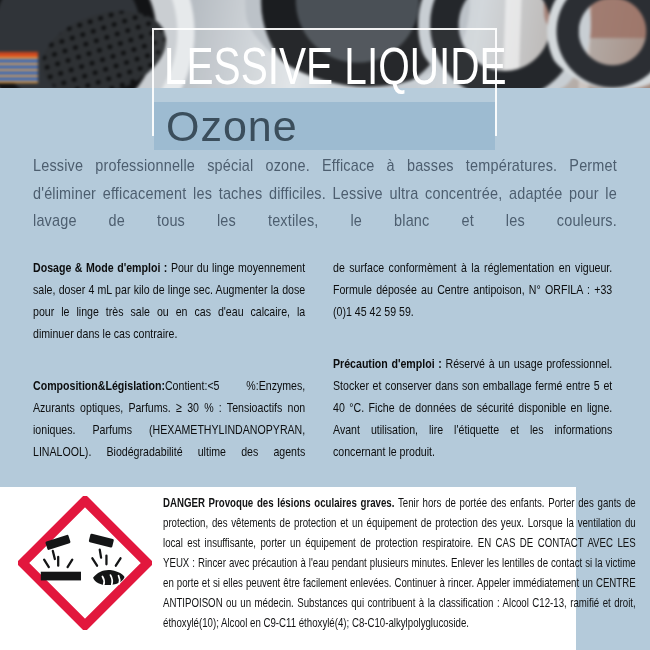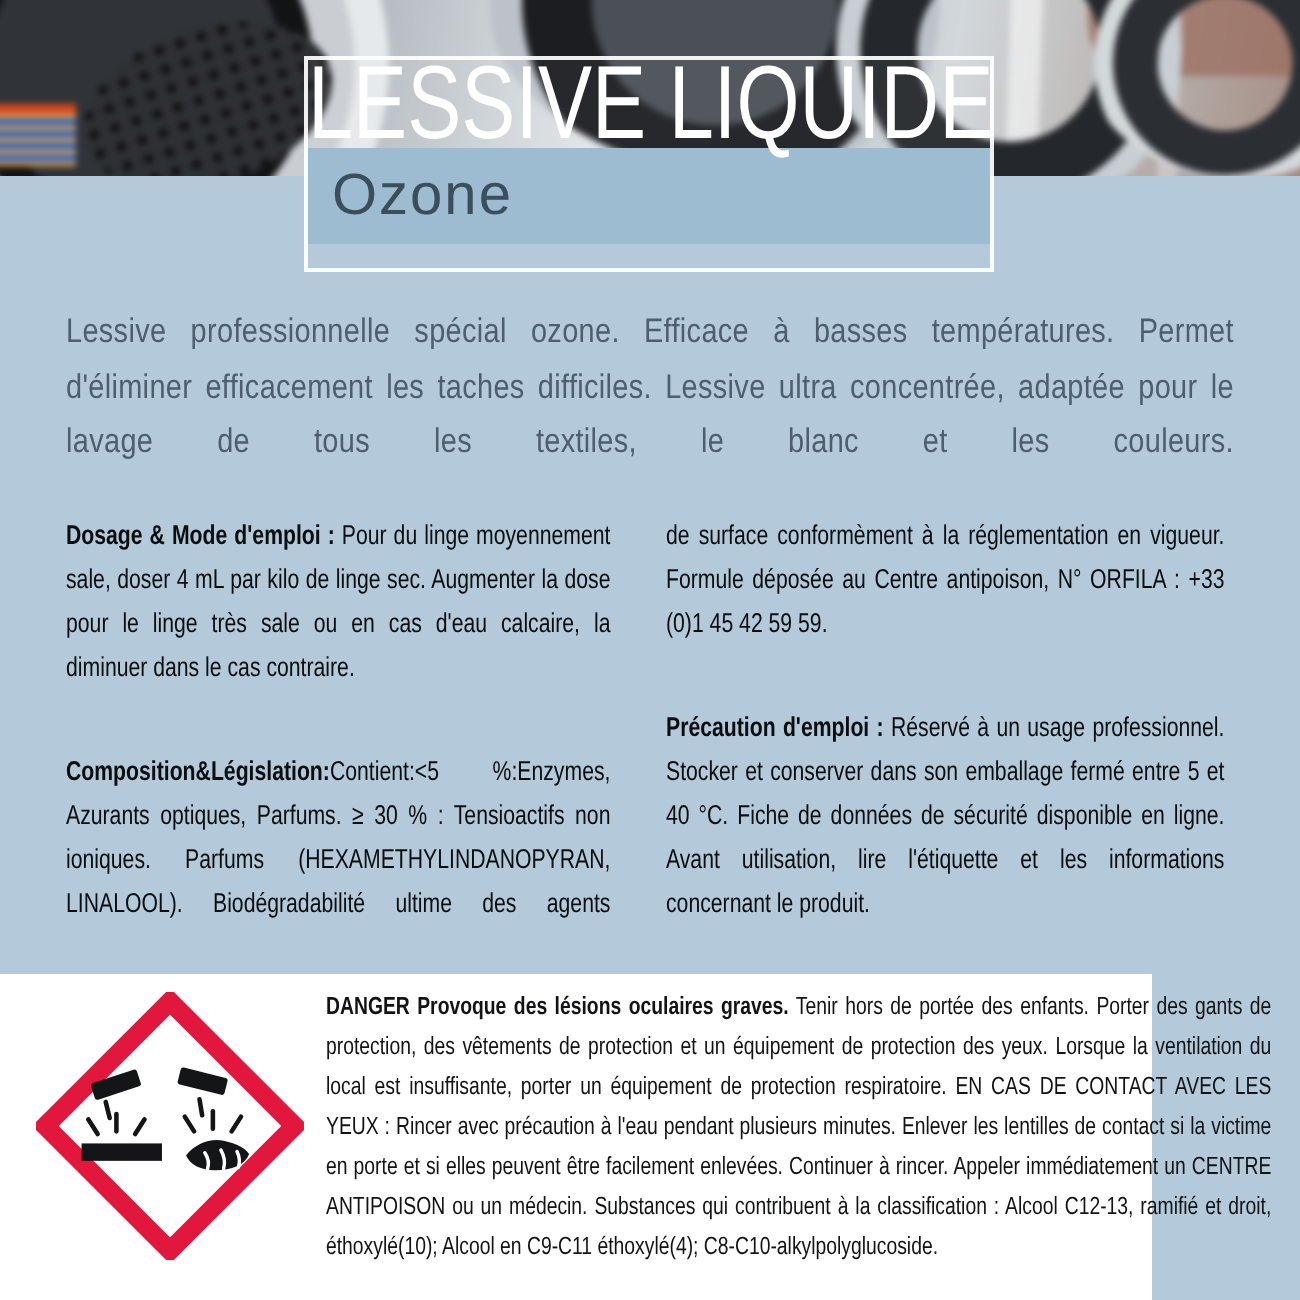--- a/index.html
+++ b/index.html
@@ -30,24 +30,24 @@
   .p-drum-r1{position:absolute;left:420px;top:-42px;width:185px;height:150px;border-radius:50%;transform:rotate(12deg);
     background:radial-gradient(circle,rgba(0,0,0,0) 0 38%,#24272b 39% 62%,#c8ced3 63% 72%,rgba(200,206,211,0) 73%);}
   .p-drum-r2{position:absolute;left:548px;top:-18px;width:145px;height:115px;border-radius:50%;transform:rotate(12deg);
     background:radial-gradient(circle,rgba(0,0,0,0) 0 36%,#2b2e33 37% 60%,#d3d8db 61% 70%,rgba(211,216,219,0) 71%);}
   .p-sticker{position:absolute;left:2px;top:60px;width:44px;height:26px;background:#3a68b5;border-top:5px solid #d2491f;
     background-image:repeating-linear-gradient(180deg,rgba(255,170,60,.9) 0 2px,rgba(58,104,181,0) 2px 6px);}
 
   
   .title-box{position:absolute;left:152px;top:28px;width:345px;height:108px;
     border:2px solid rgba(255,255,255,.92);box-sizing:border-box;}
-  .title-top{height:44px;display:flex;align-items:center;padding-left:0;background:rgba(255,255,255,.05);}
+  .title-top{height:72px;display:flex;align-items:center;padding-left:10px;background:rgba(255,255,255,.05);}
   .title-top span{font-size:52px;color:#ffffff;white-space:nowrap;transform:scaleX(0.78);transform-origin:0 50%;font-weight:400;}
   .title-band{height:48px;background:#9dbbd1;display:flex;align-items:center;padding-left:12px;box-sizing:border-box;}
-  .title-band span{font-size:29px;color:#3b4e5c;letter-spacing:1px;font-weight:400;}
+  .title-band span{font-size:43px;color:#3b4e5c;letter-spacing:1px;font-weight:400;}
 
   
   .desc{position:absolute;left:33px;top:152px;width:687px;margin:0;
     transform:scaleX(0.85);transform-origin:0 0;
     font-size:17px;line-height:27.5px;color:#4d5e6f;
     text-align:justify;text-align-last:justify;letter-spacing:.2px;}
 
   
   .cols{position:absolute;left:33px;top:257px;width:584px;}
   .col{position:absolute;top:0;transform:scaleX(0.78);transform-origin:0 0;

